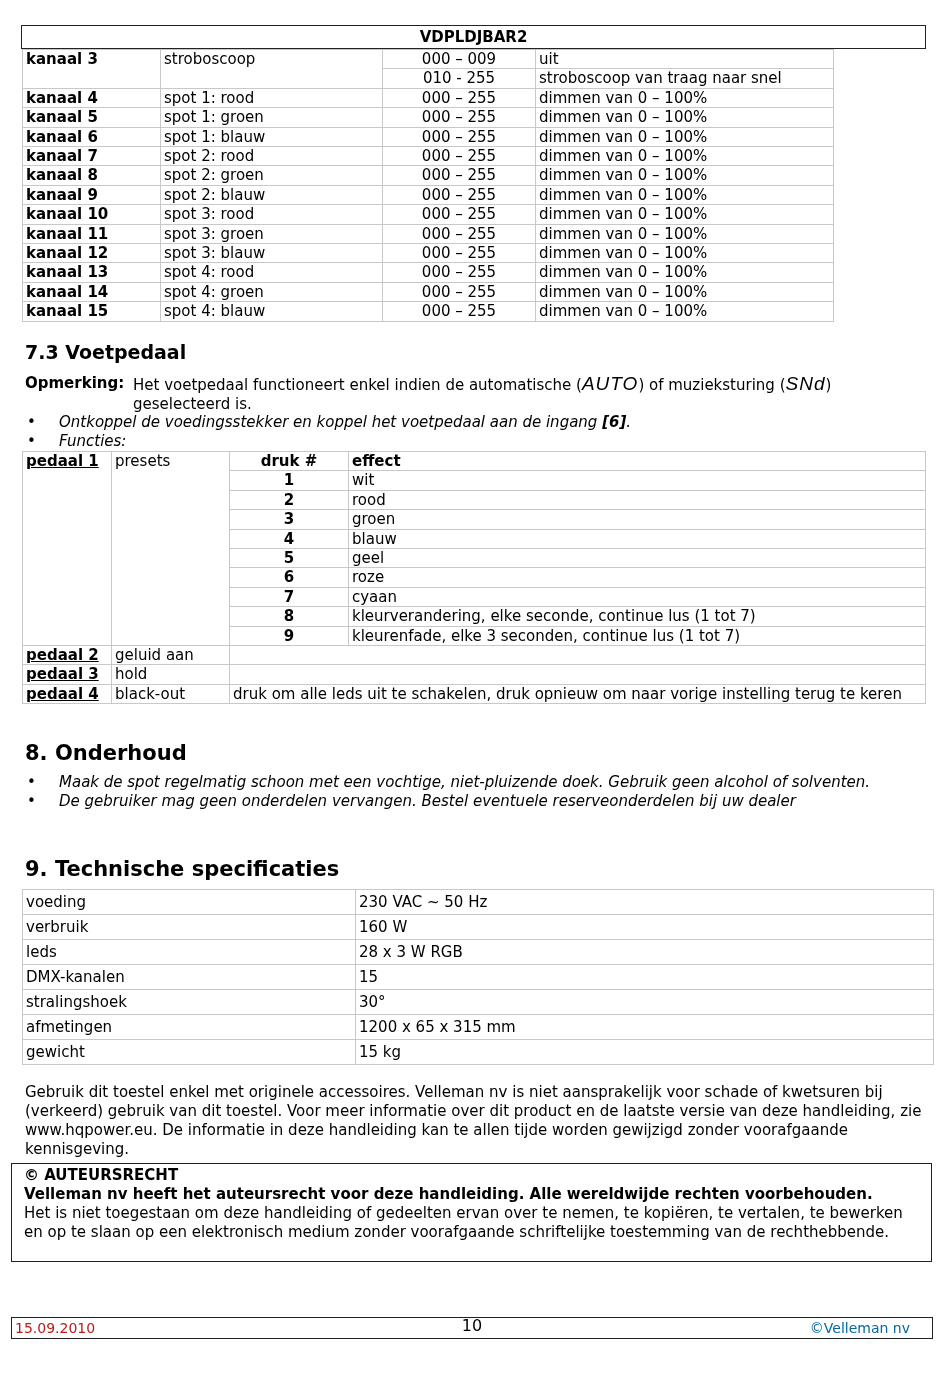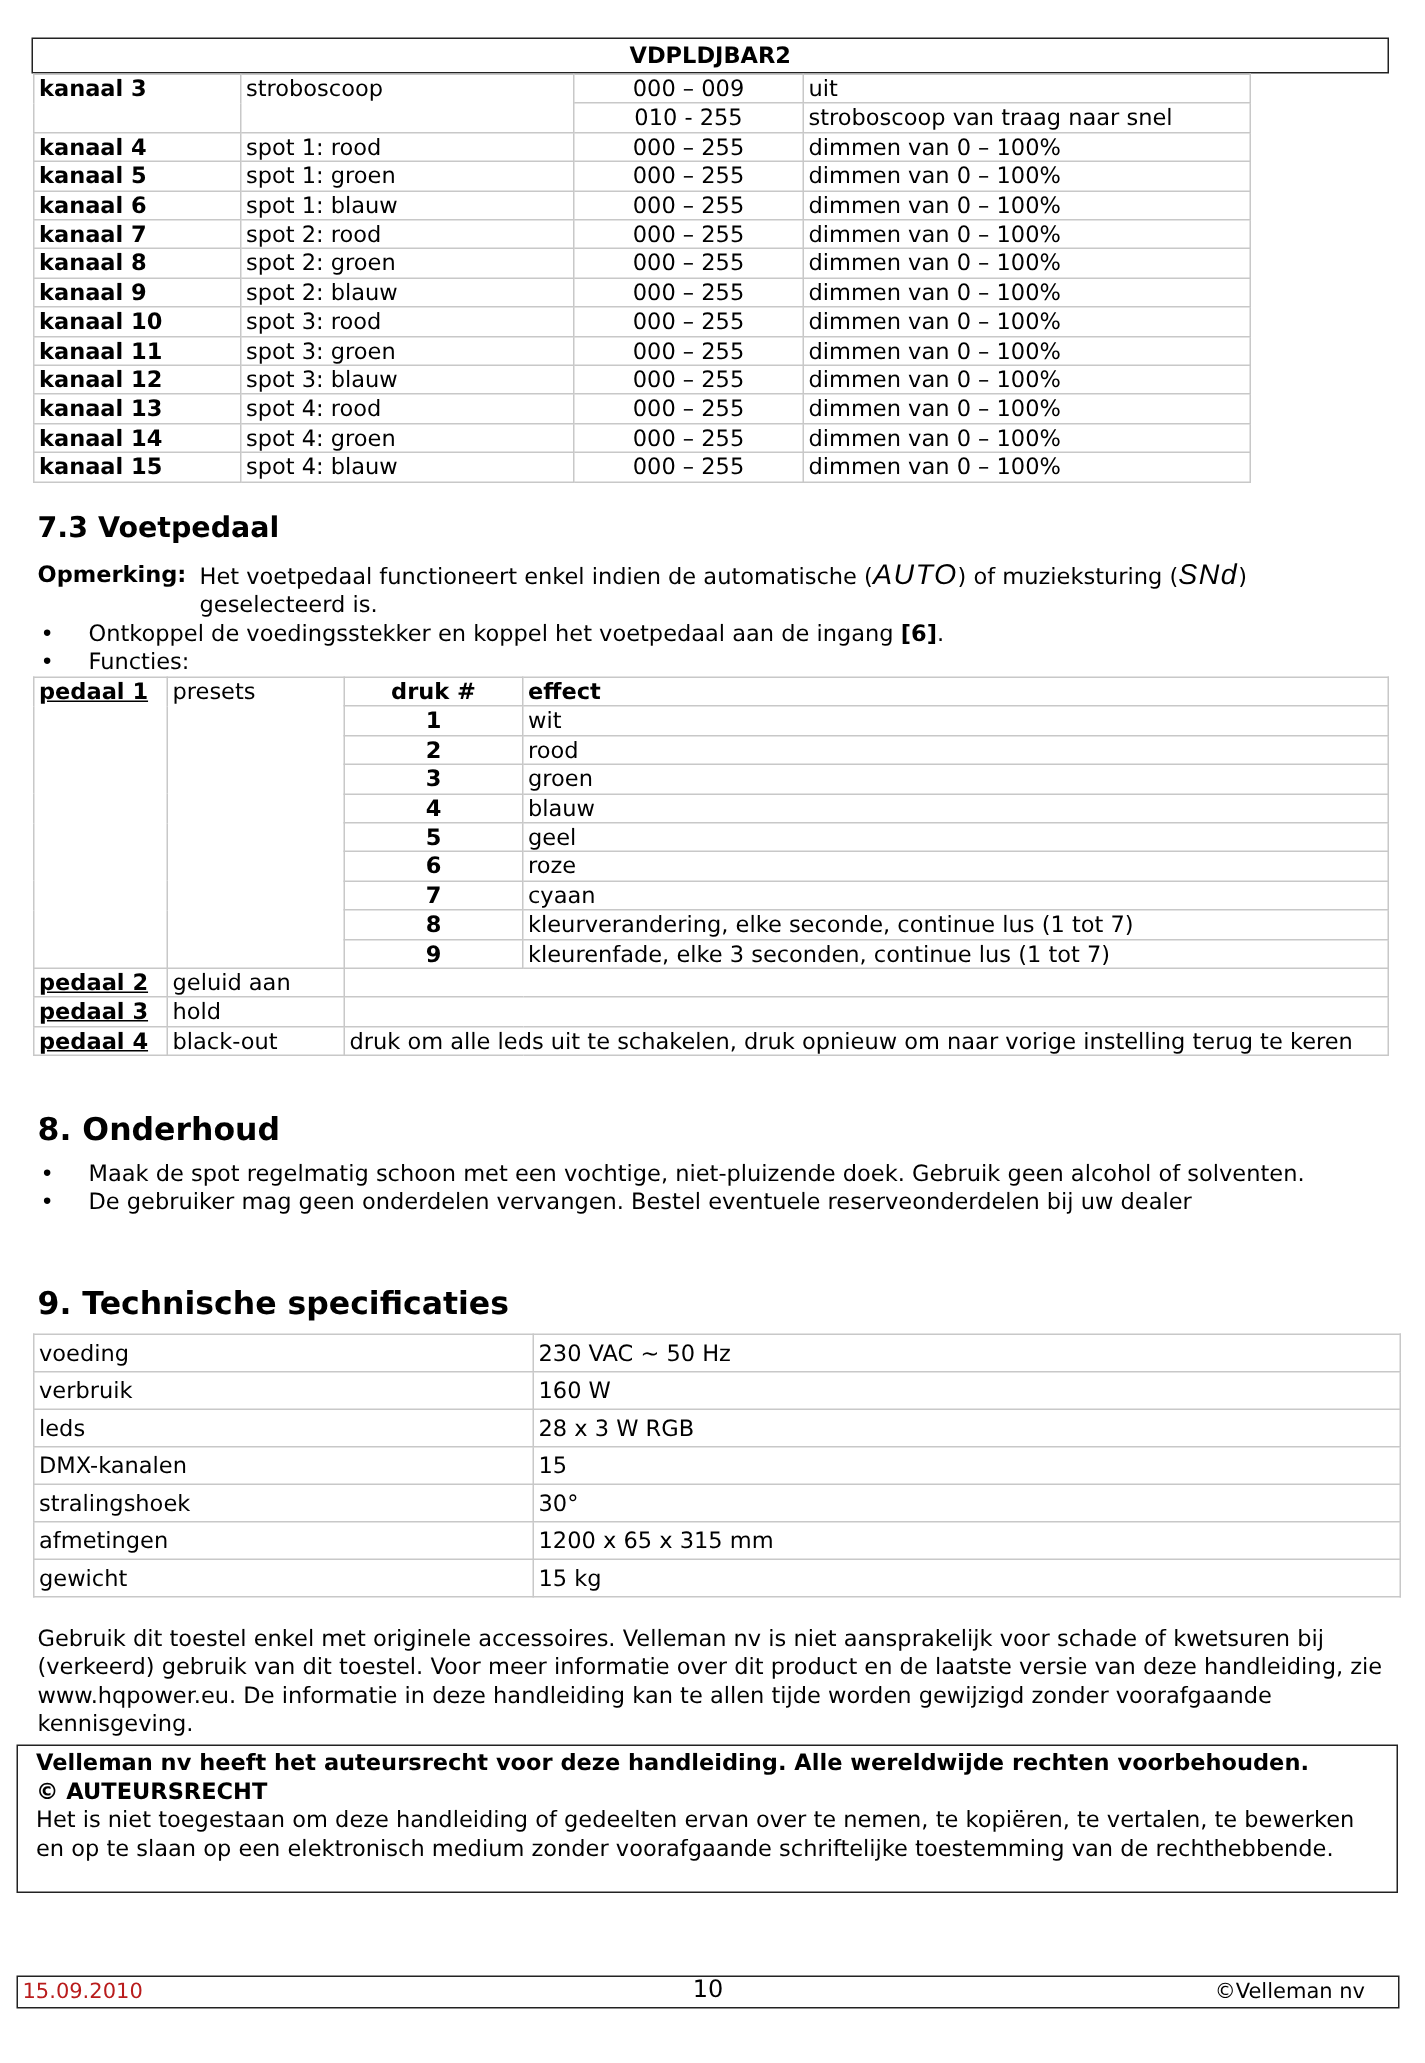--- a/index.html
+++ b/index.html
@@ -11,36 +11,36 @@
   .chan { position:absolute; left:22px; top:49px; width:812px; }
   .chan td.c1 { width:131px; font-weight:bold; }
   .chan td.c2 { width:215px; }
   .chan td.c3 { width:146px; text-align:center; }
   h2 { margin:0; position:absolute; font-size:19px; font-weight:bold; }
   .note { position:absolute; left:25px; top:374px; width:900px; line-height:19px; }
   .note .lbl { font-weight:bold; display:inline-block; width:108px; vertical-align:top; }
   .note .txt { display:inline-block; width:780px; vertical-align:top; }
   .seg { font-family:Liberation Sans, sans-serif; font-style:italic; font-size:19px; letter-spacing:1px;margin-top:12px; }
   ul.bul { position:absolute; margin:0; padding:0; list-style:none; }
-  ul.bul li { position:relative; padding-left:34px; line-height:19px; }
+  ul.bul li { position:relative; padding-left:34px; line-height:19px;font-style:italic; }
   ul.bul li::before { content:"•"; position:absolute; left:2px; top:0; }
   .ped { position:absolute; left:22px; top:451px; width:904px; }
   .ped td.p1 { width:82px; font-weight:bold;text-decoration:underline; }
   .ped td.p2 { width:111px; }
   .ped td.p3 { width:112px; text-align:center; font-weight:bold; }
   .spec { position:absolute; left:22px; top:889px; width:912px; }
   .spec td { height:24px; line-height:24px; }
   .spec td.s1 { width:326px; }
   .warn { position:absolute; left:25px; top:1083px; width:900px; font-weight:normal; line-height:19px; }
   .copy { position:absolute; left:11px; top:1163px; width:921px; height:99px; border:1.5px solid #222; padding:2px 12px; box-sizing:border-box; line-height:19px; }
   .copy .b { font-weight:bold; }
   .foot { position:absolute; left:11px; top:1317px; width:922px; height:22px; border:1.5px solid #222; box-sizing:border-box; }
   .foot .date { position:absolute; left:3px; top:2px; color:#b91c1c; font-size:14px; }
   .foot .pg { position:absolute; left:0; right:0; top:-2px; text-align:center; font-size:16px; }
-  .foot .cr { position:absolute; right:22px; top:2px; color:#000000; font-size:14px; }
+  .foot .cr { position:absolute; right:22px; top:2px; color:#0369a1; font-size:14px; }
 </style>
 </head>
 <body>
 
 <div class="page">
 
   <div class="hdr-box">VDPLDJBAR2</div>
 
   <table class="chan">
     <tbody id="chan-body">
@@ -238,22 +238,22 @@
         <tr>
           <td class="s1">gewicht</td>
           <td>15 kg</td>
         </tr>
       </tbody>
   </table>
 
   <div class="warn">Gebruik dit toestel enkel met originele accessoires. Velleman nv is niet aansprakelijk voor schade of kwetsuren bij (verkeerd) gebruik van dit toestel. Voor meer informatie over dit product en de laatste versie van deze handleiding, zie www.hqpower.eu. De informatie in deze handleiding kan te allen tijde worden gewijzigd zonder voorafgaande kennisgeving.</div>
 
   <div class="copy">
+    <div class="b">© AUTEURSRECHT</div>
     <div class="b">Velleman nv heeft het auteursrecht voor deze handleiding. Alle wereldwijde rechten voorbehouden.</div>
-    <div class="b">© AUTEURSRECHT</div>
     <div>Het is niet toegestaan om deze handleiding of gedeelten ervan over te nemen, te kopiëren, te vertalen, te bewerken en op te slaan op een elektronisch medium zonder voorafgaande schriftelijke toestemming van de rechthebbende.</div>
   </div>
 
   <div class="foot">
     <span class="date">15.09.2010</span>
     <span class="pg">10</span>
     <span class="cr">©Velleman nv</span>
   </div>
 </div>
 

